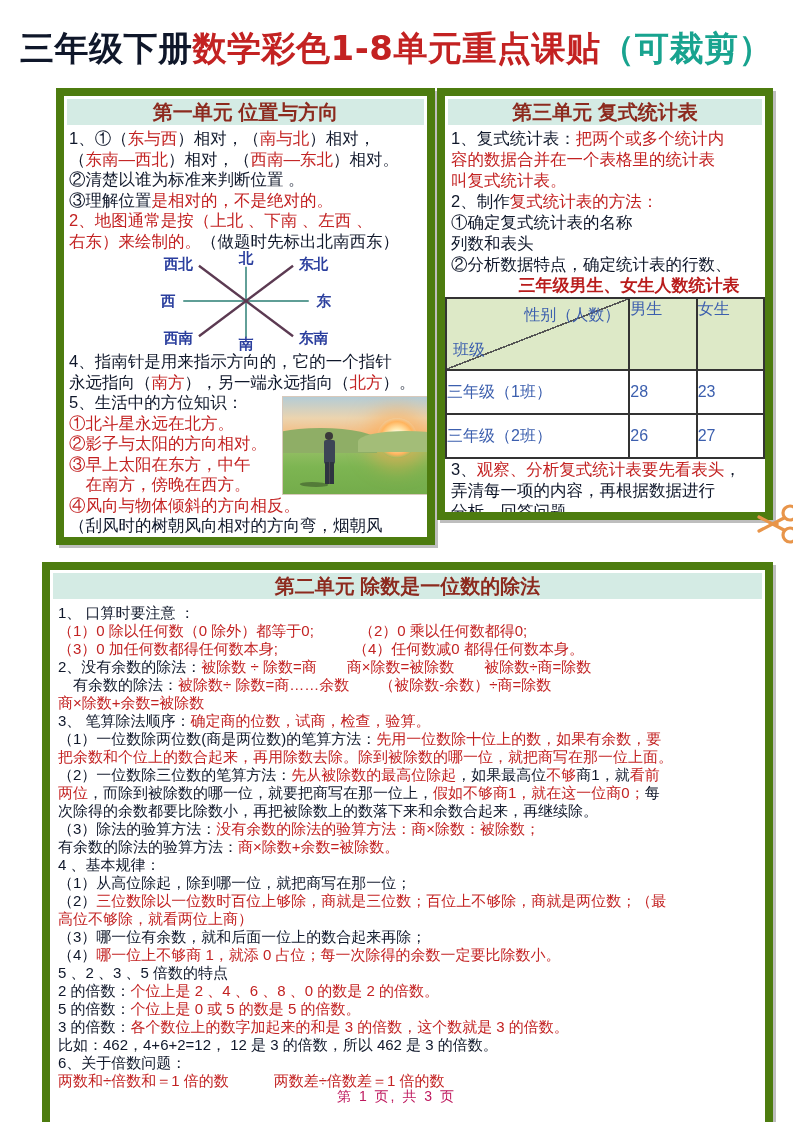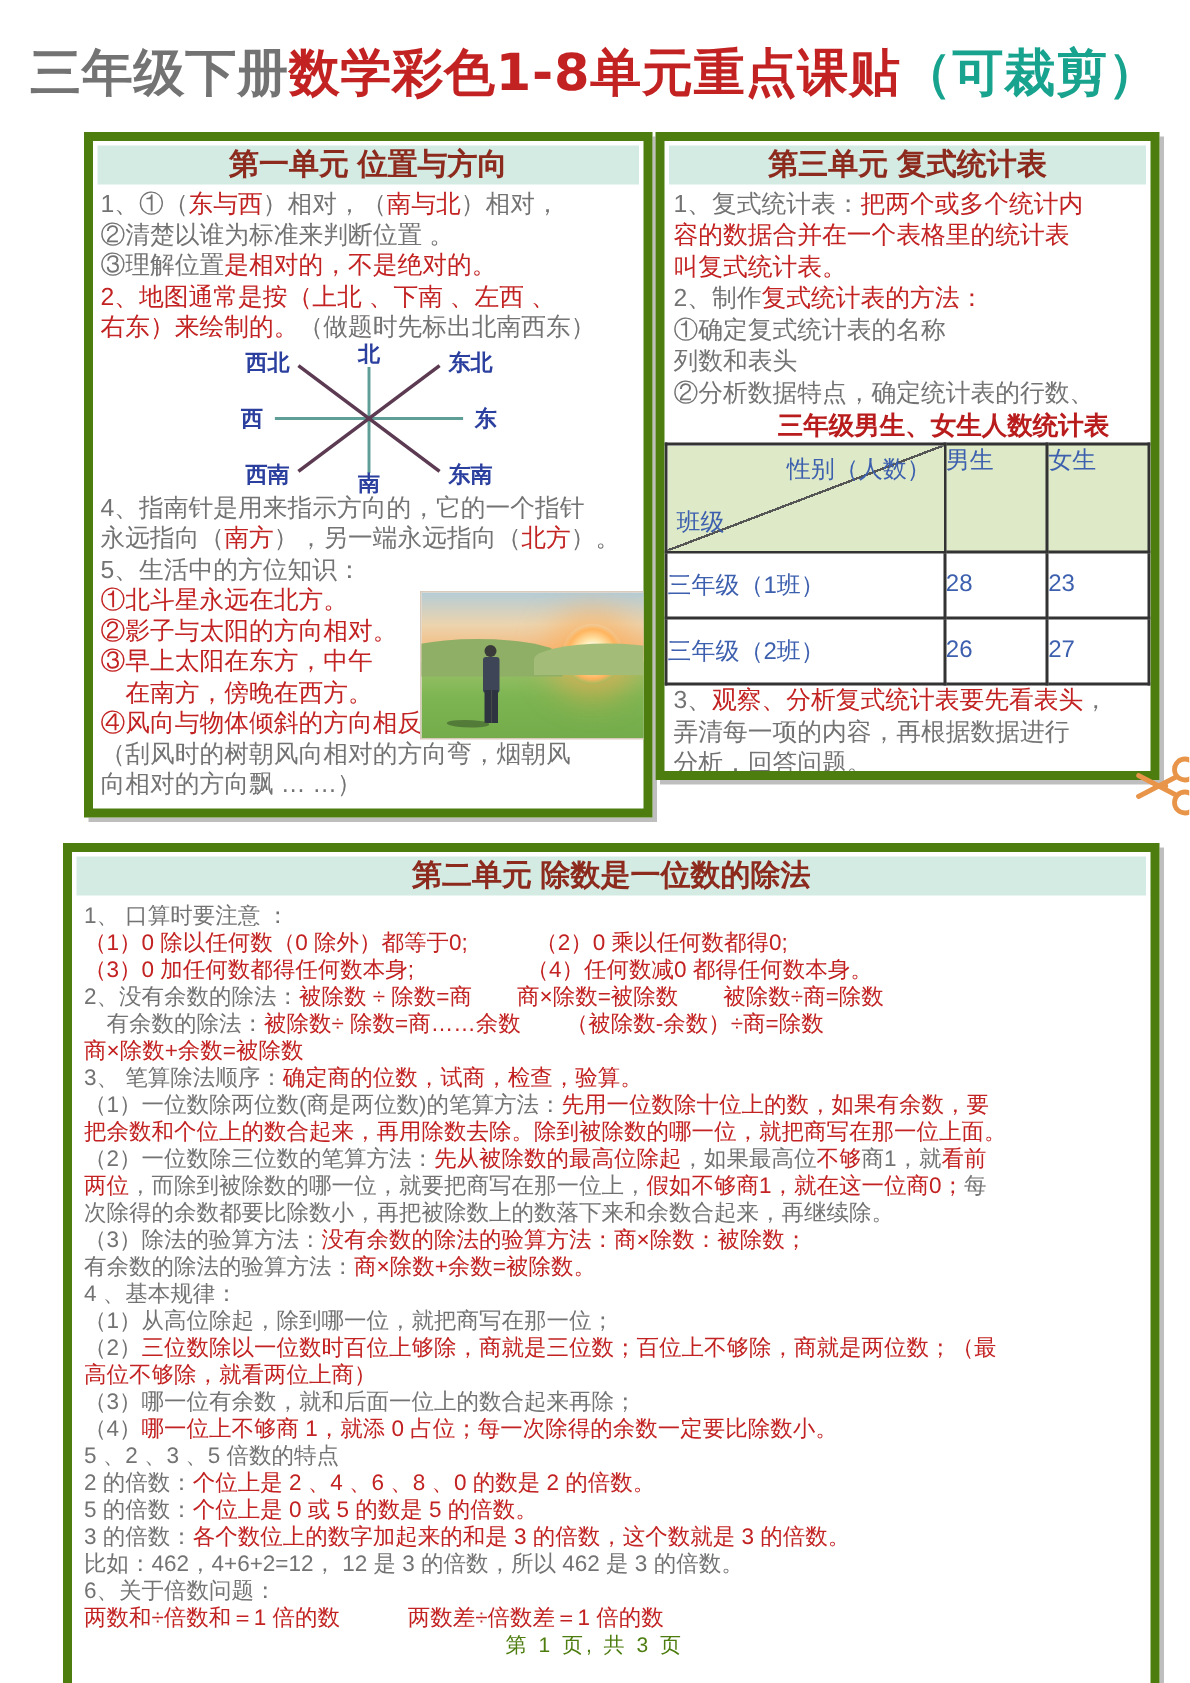--- a/index.html
+++ b/index.html
@@ -1,30 +1,30 @@
 <!DOCTYPE html>
 <html><head>
 <meta charset="utf-8">
 <style>
   html,body{margin:0;padding:0;background:#fff;}
   .page{position:relative;width:793px;height:1122px;background:#fff;overflow:hidden;
         font-family:"Liberation Sans",sans-serif;}
 
   
-  .seg-k{color:#737373;}
+  .seg-k{color:#0f172a;}
   .seg-r{color:#c32222;}
   .seg-t{color:#18a38f;}
 
   
   .main-title{position:absolute;top:26px;left:0;width:100%;text-align:center;
               font-size:34px;font-weight:900;letter-spacing:.5px;white-space:nowrap;
               font-family:"DejaVu Sans",sans-serif;}
 
   
-  .ubox{position:absolute;border:6px solid #4d7c0f;background:#fff;box-sizing:border-box;
+  .ubox{position:absolute;border:8px solid #4d7c0f;background:#fff;box-sizing:border-box;
         box-shadow:3px 3px 0 rgba(110,110,110,.45);overflow:hidden;}
   #unit1{left:56px;top:88px;width:379px;height:457px;}
   #unit3{left:437px;top:88px;width:336px;height:432px;}
   #unit2{left:42px;top:562px;width:731px;height:598px;}
 
   .uhead{margin:3px;background:#d4ebe4;color:#8c2a1e;font-weight:bold;text-align:center;
          font-size:20px;line-height:26px;}
 
   .content{padding:0 5px;}
   #unit1 .content{font-size:16.5px;line-height:20.5px;}
@@ -67,33 +67,34 @@
   .corner-bottom{position:absolute;bottom:8px;left:6px;}
   .col-label{text-align:left;padding-left:10px;vertical-align:top;padding-top:8px;}
   .row-label{height:42px;padding-left:8px;}
   .val-cell{padding-left:10px;}
 
   
   .scissors{position:absolute;right:-10px;top:500px;width:48px;height:48px;}
 
   
   .footer{position:absolute;bottom:16px;left:0;width:100%;text-align:center;
-          font-size:14px;color:#4d7c0f;letter-spacing:2px;}
+          font-size:14px;color:#be185d;letter-spacing:2px;}
 </style>
 </head>
 <body>
 
 <div class="page">
 
   <div class="main-title"><span class="seg-k">三年级下册</span><span class="seg-r">数学彩色1-8单元重点课贴</span><span class="seg-t">（可裁剪）</span></div>
 
   <div class="ubox" id="unit1">
     <div class="uhead">第一单元 位置与方向</div>
     <div class="content">
         <div class="tline"><span class="seg-k">1、①（</span><span class="seg-r">东与西</span><span class="seg-k">）相对，（</span><span class="seg-r">南与北</span><span class="seg-k">）相对，</span></div>
+        <div class="tline"><span class="seg-k">（</span><span class="seg-r">东南—西北</span><span class="seg-k">）相对，（</span><span class="seg-r">西南—东北</span><span class="seg-k">）相对。</span></div>
         <div class="tline"><span class="seg-k">②清楚以谁为标准来判断位置 。</span></div>
         <div class="tline"><span class="seg-k">③理解位置</span><span class="seg-r">是相对的，不是绝对的。</span></div>
         <div class="tline"><span class="seg-r">2、地图通常是按（上北 、下南 、左西 、</span></div>
         <div class="tline"><span class="seg-r">右东）来绘制的。</span><span class="seg-k">（做题时先标出北南西东）</span></div>
       </div>
 
     <svg class="compass" viewBox="0 0 320 102">
       <line x1="160" y1="16" x2="160" y2="88" stroke="#5f9e96" stroke-width="2"></line>
       <line x1="96" y1="51" x2="224" y2="51" stroke="#5f9e96" stroke-width="2"></line>
       <line x1="112" y1="15" x2="208" y2="87" stroke="#5c3a52" stroke-width="2.4"></line>

